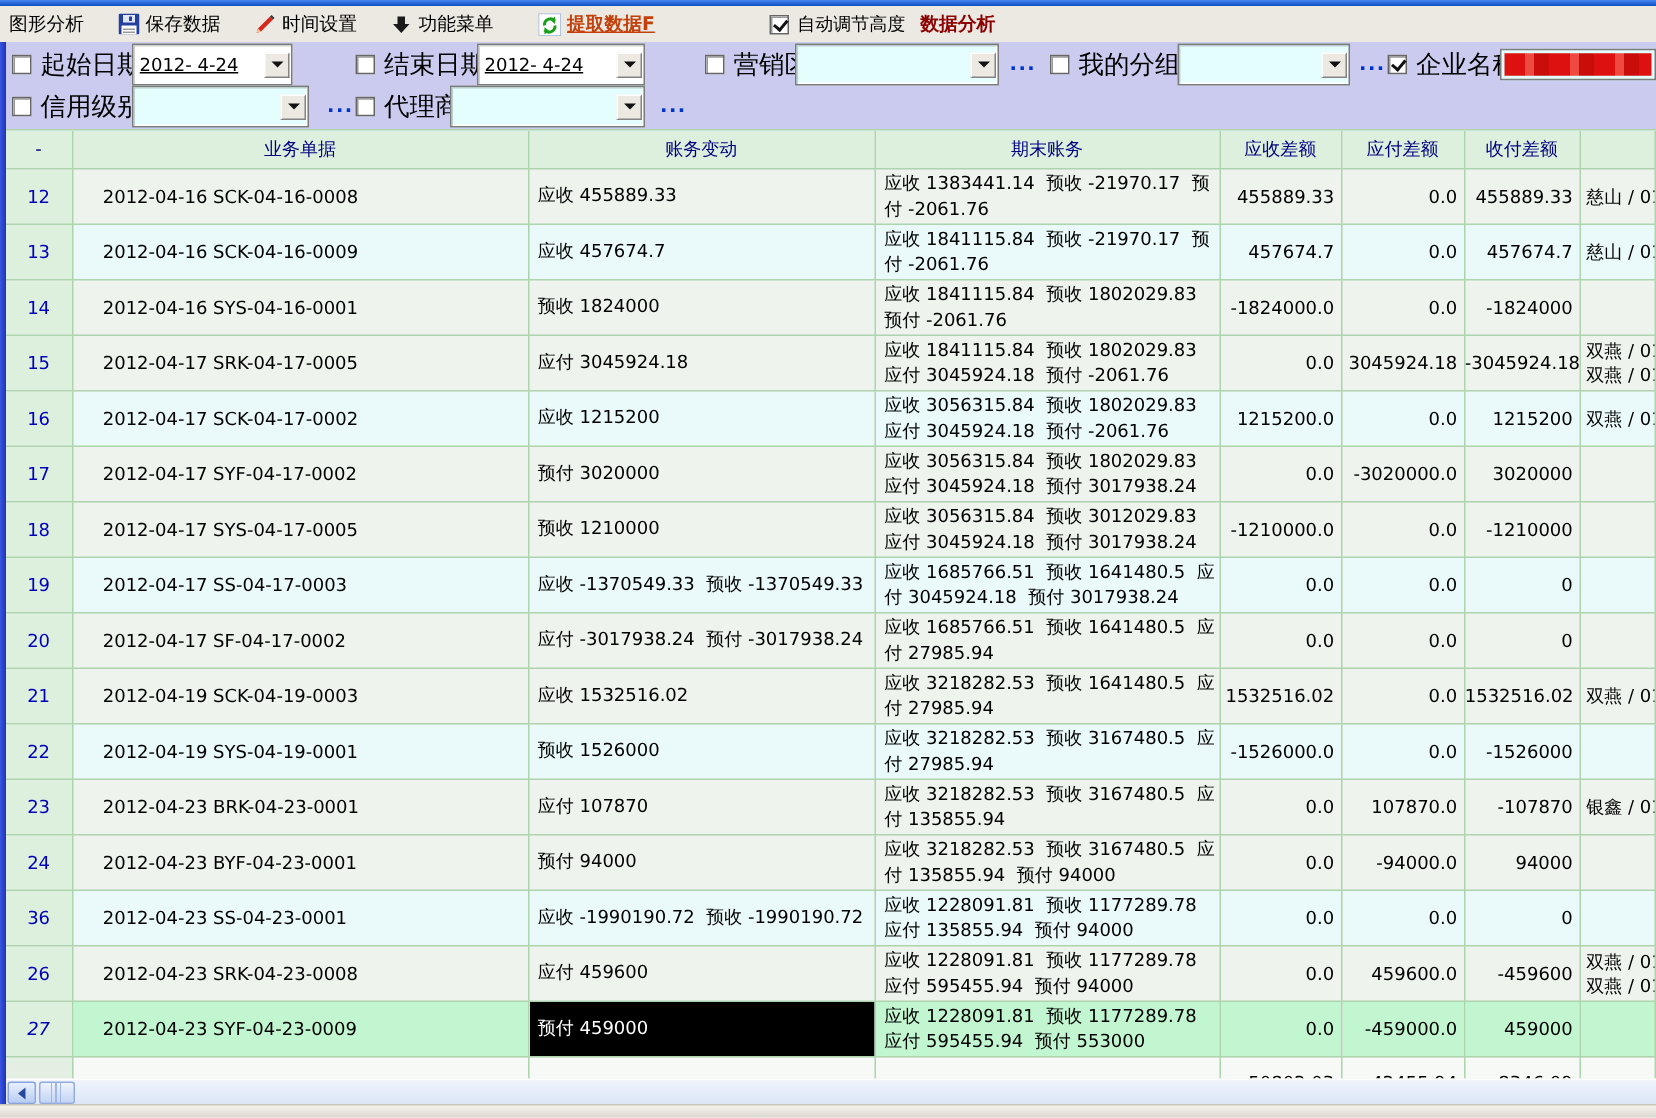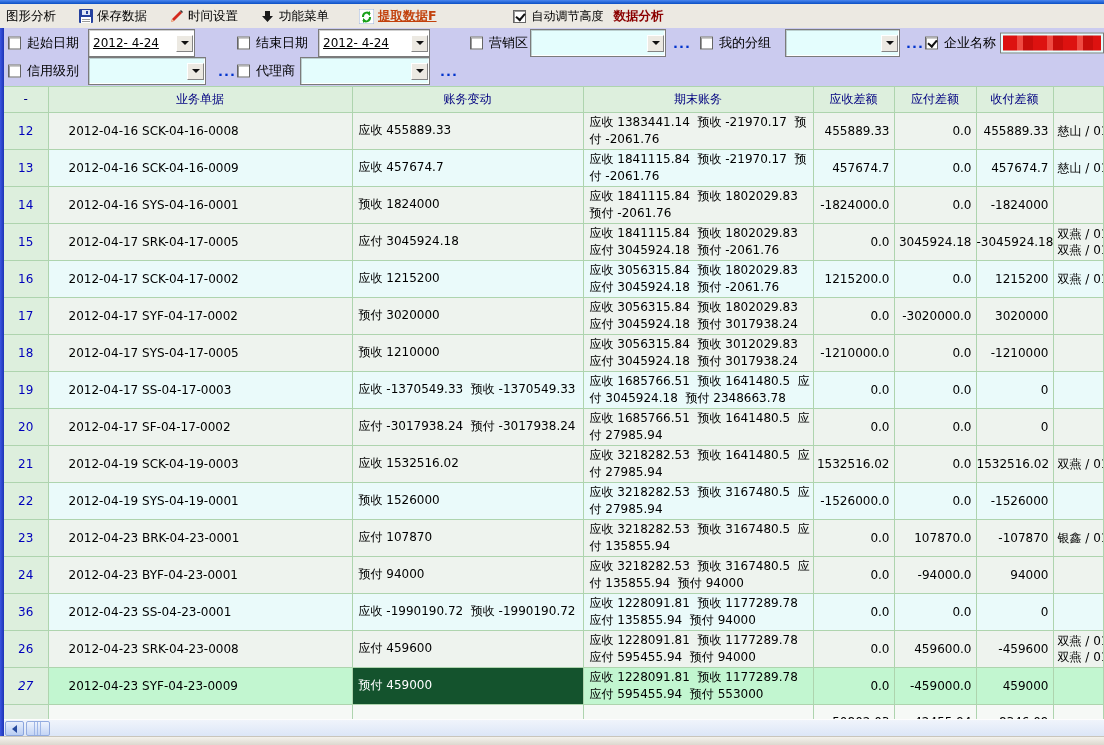--- a/index.html
+++ b/index.html
@@ -25,21 +25,21 @@
   .cb.checked:after { content:""; position:absolute; left:2px; top:2px; width:7px; height:4px;
         border-left:2px solid #111; border-bottom:2px solid #111; transform:rotate(-50deg); }
 
   
   .filters { position:absolute; left:0; top:28px; width:1104px; height:58px; background:#cbcbef; }
   .blue-edge { position:absolute; left:0; top:28px; width:4px; height:708px;
                background:linear-gradient(90deg,#3a55e0,#1d34b6); z-index:5; }
   .f-row { position:absolute; left:0; width:1104px; height:28px; }
   .f-row1 { top:1px; } .f-row2 { top:29px; }
   .f-abs { position:absolute; top:50%; transform:translateY(-50%); }
-  .f-label { font-size:13px; white-space:nowrap; }
+  .f-label { font-size:17px; white-space:nowrap; }
   .combo { height:28px; background:#fff; border:1px solid #7b7b7b;
            box-shadow:inset 1px 1px 0 rgba(0,0,0,.18), inset -1px -1px 0 #fff;
            display:flex; align-items:center; justify-content:space-between; padding-left:4px;text-decoration:underline; }
   .combo.cyan { background:#e4fdfd; }
   .combo .val { font-size:12px; white-space:nowrap; overflow:hidden; }
   .combo-btn { width:17px; height:17px; margin-right:1px; background:#ece9e2;
                border:1px solid #fff; border-right-color:#848484; border-bottom-color:#848484;
                display:flex; align-items:center; justify-content:center; flex:none; }
   .combo-btn i { width:0; height:0; border:4px solid transparent; border-top:4px solid #111; margin-top:4px; }
   .dots { color:#0033cc; font-weight:bold; font-size:13px; letter-spacing:1px; cursor:pointer; }
@@ -55,21 +55,21 @@
   .grid thead th { height:25px; background:#ddefdd; color:#000080; text-align:center; }
   .grid tbody tr { height:36px; }
   td.rownum { background:#ddefdd; color:#0000bb; text-align:center; }
   td.doc { padding-left:20px; white-space:nowrap; }
   td.chg { padding-left:6px; white-space:pre-wrap; word-break:break-all; line-height:17px; }
   td.end { padding:1px 2px 1px 6px; white-space:pre-wrap; word-break:break-all; line-height:17px; }
   td.num { text-align:right; padding-right:4px; white-space:nowrap; }
   td.name { padding-left:4px; white-space:pre; line-height:16px; overflow:hidden; }
   tr.band td { background:#eafafa; } tr.band td.rownum { background:#ddefdd; }
   tr.selected td { background:#c2f6d0; } tr.selected td.rownum { background:#ddefdd;font-style:italic; }
-  tr.selected td.selcell { background:#14532d; color:#fff; }
+  tr.selected td.selcell { background:#000000; color:#fff; }
   tr.totals { height:24px; } tr.totals td { background:#f6f9f6; }
   tr.totals td.rownum { background:#e3efe3; }
 
   
   .hscroll { position:absolute; left:4px; top:719px; width:1100px; height:17px;
              background:linear-gradient(#f0f4fb,#dce6f7); border-top:1px solid #fdfdfd; }
   .sb-btn { position:absolute; left:1px; top:1px; width:19px; height:15px; border-radius:2px;
             background:linear-gradient(#e8effc,#b9cdf3); border:1px solid #8aa4dd;
             display:flex; align-items:center; justify-content:center; }
   .sb-btn i { width:0; height:0; border:4px solid transparent; border-right:5px solid #274a9e; margin-left:-4px; }
@@ -297,21 +297,21 @@
           <td class="end">应收 3056315.84  预收 3012029.83  应付 3045924.18  预付 3017938.24</td>
           <td class="num">-1210000.0</td>
           <td class="num">0.0</td>
           <td class="num">-1210000</td>
           <td class="name"></td>
         </tr>
         <tr class="band">
           <td class="rownum">19</td>
           <td class="doc">2012-04-17 SS-04-17-0003</td>
           <td class="chg">应收 -1370549.33  预收 -1370549.33</td>
-          <td class="end">应收 1685766.51  预收 1641480.5  应付 3045924.18  预付 2348663.78</td>
+          <td class="end">应收 1685766.51  预收 1641480.5  应付 3045924.18  预付 3017938.24</td>
           <td class="num">0.0</td>
           <td class="num">0.0</td>
           <td class="num">0</td>
           <td class="name"></td>
         </tr>
         <tr>
           <td class="rownum">20</td>
           <td class="doc">2012-04-17 SF-04-17-0002</td>
           <td class="chg">应付 -3017938.24  预付 -3017938.24</td>
           <td class="end">应收 1685766.51  预收 1641480.5  应付 27985.94</td>

